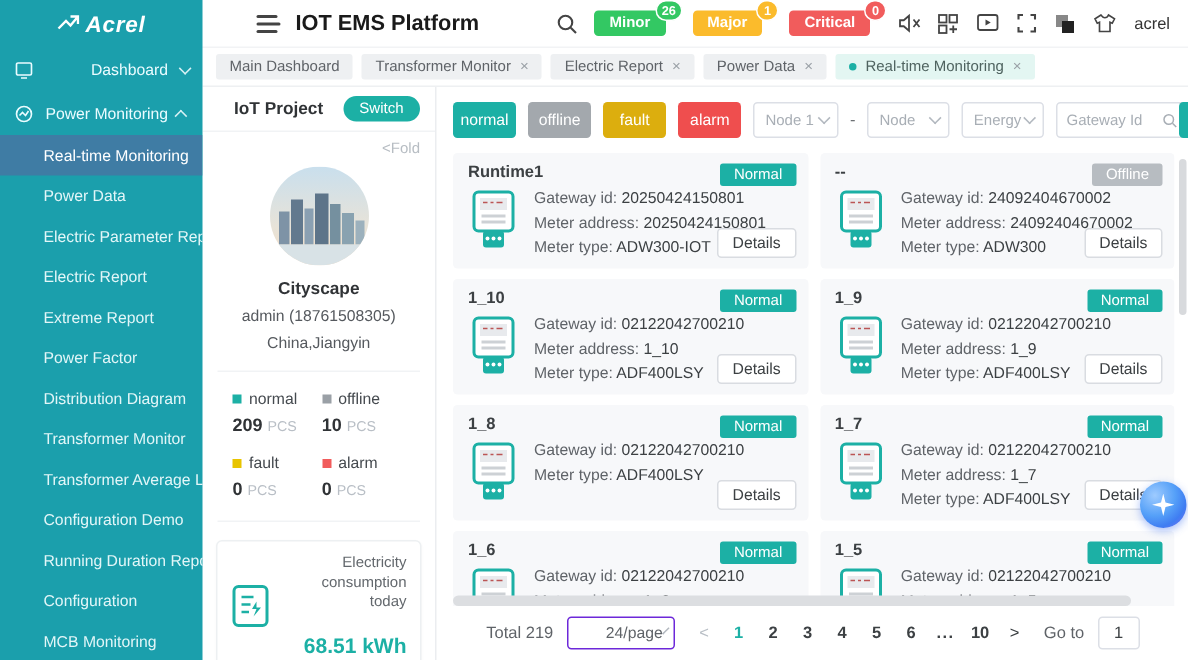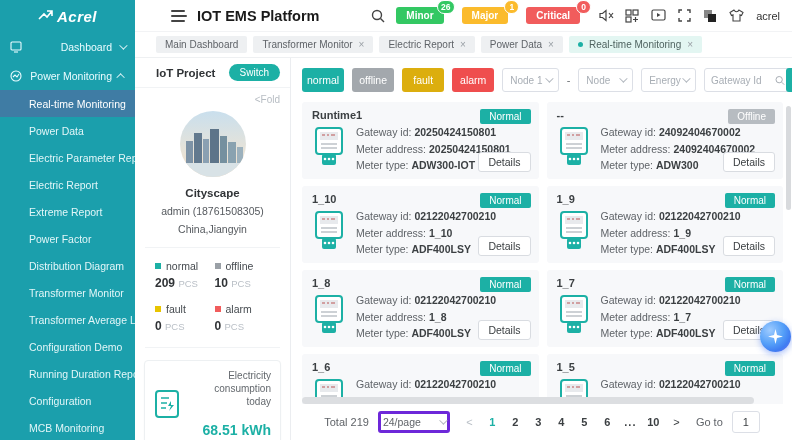--- a/index.html
+++ b/index.html
@@ -30,21 +30,21 @@
   .nav-item svg { flex:none; }
   .nav-item .lbl { flex:1; }
   .sub-item { height:27px; display:flex; align-items:center; padding-left:29px; color:#e2f6f8; font-size:10.5px; cursor:pointer; white-space:nowrap; }
   .sub-item.active { background:#3f7ca4; color:#fff; }
   .chev { width:6px; height:6px; border-right:1.5px solid #d7f1f4; border-bottom:1.5px solid #d7f1f4; display:inline-block; }
   .chev.down { transform:rotate(45deg) translateY(-2px); }
   .chev.up { transform:rotate(-135deg) translateY(-2px); }
   .chev.gray { border-color:#b2b8bf; }
 
   
-  .tabbar { position:absolute; left:135px; right:0; top:32px; height:26px; background:#fff; display:flex; align-items:center; gap:6px; padding:0 21px; z-index:20; border-bottom:1px solid #eef0f2; }
+  .tabbar { position:absolute; left:135px; right:0; top:32px; height:26px; background:#fff; display:flex; align-items:center; gap:6px; padding:0 9px; z-index:20; border-bottom:1px solid #eef0f2; }
   .tab { background:#eef0f2; color:#5f6368; font-size:10px; padding:3px 9px; border-radius:2px; display:flex; align-items:center; gap:6px; cursor:pointer; white-space:nowrap; }
   .tab .close { color:#9aa0a6; font-size:10px; cursor:pointer; }
   .tab.active { background:#e3f6f2; color:#4f6360; }
   .tab.active .dot { width:5px; height:5px; border-radius:50%; background:#1cb0a5; }
 
   
   .project { position:absolute; left:135px; top:58px; width:156px; bottom:0; background:#fff; border-right:1px solid #ebedf0; z-index:10; overflow:hidden; }
   .project-head { height:30px; display:flex; align-items:center; justify-content:space-between; padding:0 10px; border-bottom:1px solid #f1f3f5; }
   .project-title { font-size:11.5px; font-weight:bold; color:#303336;margin-left:11px; }
   .switch-btn { background:#1cb0a5; color:#fff; font-size:10px; padding:3px 11px; border-radius:10px; border:none; cursor:pointer; }
@@ -76,28 +76,28 @@
   .edge-btn { position:absolute; right:0; top:10px; width:6px; height:24px; background:#1cb0a5; border-radius:3px 0 0 3px; }
 
   .cards { position:absolute; top:44px; left:10px; right:9px; bottom:36px; overflow:hidden; display:grid; grid-template-columns:1fr 1fr; gap:7px 8px; align-content:start; }
   .card { background:#f7f8fa; border-radius:3px; height:77px; padding:7px 10px; position:relative; }
   .card-title { font-size:11px; font-weight:bold; color:#3c4043; }
   .status { position:absolute; top:7px; right:8px; color:#fff; font-size:10px; padding:2px 9px; border-radius:2px; background:#1cb0a5; }
   .status.offline { background:#b7bcc1; }
   .card-body { display:flex; gap:10px; margin-top:3px; }
   .meter { flex:none; margin-top:2px; }
   .fields { font-size:10.5px; color:#5f6368; line-height:16.5px; white-space:nowrap; }
-  .fields b { font-weight:bold; color:#3c4043; }
+  .fields b { font-weight:normal; color:#3c4043; }
   .details-btn { position:absolute; right:8px; bottom:7px; background:#fff; border:1px solid #d9dce1; border-radius:3px; font-size:10.5px; color:#3c4043; padding:3px 9px; cursor:pointer; font-family:inherit; }
 
   .hscroll { position:absolute; left:10px; top:339px; width:452px; height:7px; border-radius:4px; background:#dcdee1; z-index:15; }
   .vscroll { position:absolute; right:1px; top:48px; width:5px; height:104px; border-radius:3px; background:#d8dadd; z-index:15; }
 
   .pagination { position:absolute; left:0; right:0; bottom:0; height:36px; background:#fff; display:flex; align-items:center; justify-content:center; gap:9px; z-index:18; font-size:11px; color:#5f6368; }
-  .psize { width:72px; height:22px; border:3px solid #6d28d9; border-radius:3px; display:flex; align-items:center; justify-content:space-between; padding:0 2px; font-size:10.5px; color:#5f6368; cursor:pointer; }
+  .psize { width:72px; height:22px; border:1px solid #6d28d9; border-radius:3px; display:flex; align-items:center; justify-content:space-between; padding:0 25px; font-size:10.5px; color:#5f6368; cursor:pointer; }
   .pager { display:flex; align-items:center; gap:2px; }
   .pitem { min-width:21px; height:22px; display:flex; align-items:center; justify-content:center; font-size:11px; color:#3c4043; font-weight:bold; cursor:pointer; border-radius:2px; }
   .pitem.active { color:#1cb0a5; }
   .pitem.arrow { color:#b9bfc6; font-weight:normal; }
   .pitem.ellipsis { font-weight:bold; letter-spacing:1px; }
   .goto-input { width:28px; height:22px; border:1px solid #dcdfe6; border-radius:3px; text-align:center; font-size:11px; color:#3c4043; outline:none; font-family:inherit; }
 
   .float-ai { position:absolute; left:760px; top:321px; width:31px; height:31px; border-radius:50%;
     background:radial-gradient(circle at 32% 30%, #9ecbff 0%, #55a0f8 45%, #3f7df2 70%, #7e6bf2 100%);
     z-index:50; cursor:pointer; box-shadow:0 2px 6px rgba(60,110,240,.45); display:flex; align-items:center; justify-content:center; }
@@ -447,21 +447,20 @@
             <path d="M10 9 h3 M15 9 h2 M19 9 h4" stroke="#b55" stroke-width="1"></path>
             <rect x="9" y="17" width="16" height="2" fill="#cdd1d5"></rect>
             <rect x="9" y="21" width="16" height="2" fill="#cdd1d5"></rect>
             <rect x="10" y="28" width="14" height="11" rx="2" fill="#1cb0a5"></rect>
             <circle cx="13" cy="33" r="1.3" fill="#fff"></circle>
             <circle cx="17" cy="33" r="1.3" fill="#fff"></circle>
             <circle cx="21" cy="33" r="1.3" fill="#fff"></circle>
           </svg>
         <div class="fields">
           <div><span>Gateway id:</span> <b>02122042700210</b></div>
-          <div><span>Meter address:</span> <b>1_8</b></div>
           <div><span>Meter type:</span> <b>ADF400LSY</b></div>
         </div>
       </div>
       <button class="details-btn">Details</button>
     </div>
 
     <div class="card">
       <div class="card-title">1_7</div>
       <span class="status">Normal</span>
       <div class="card-body">

